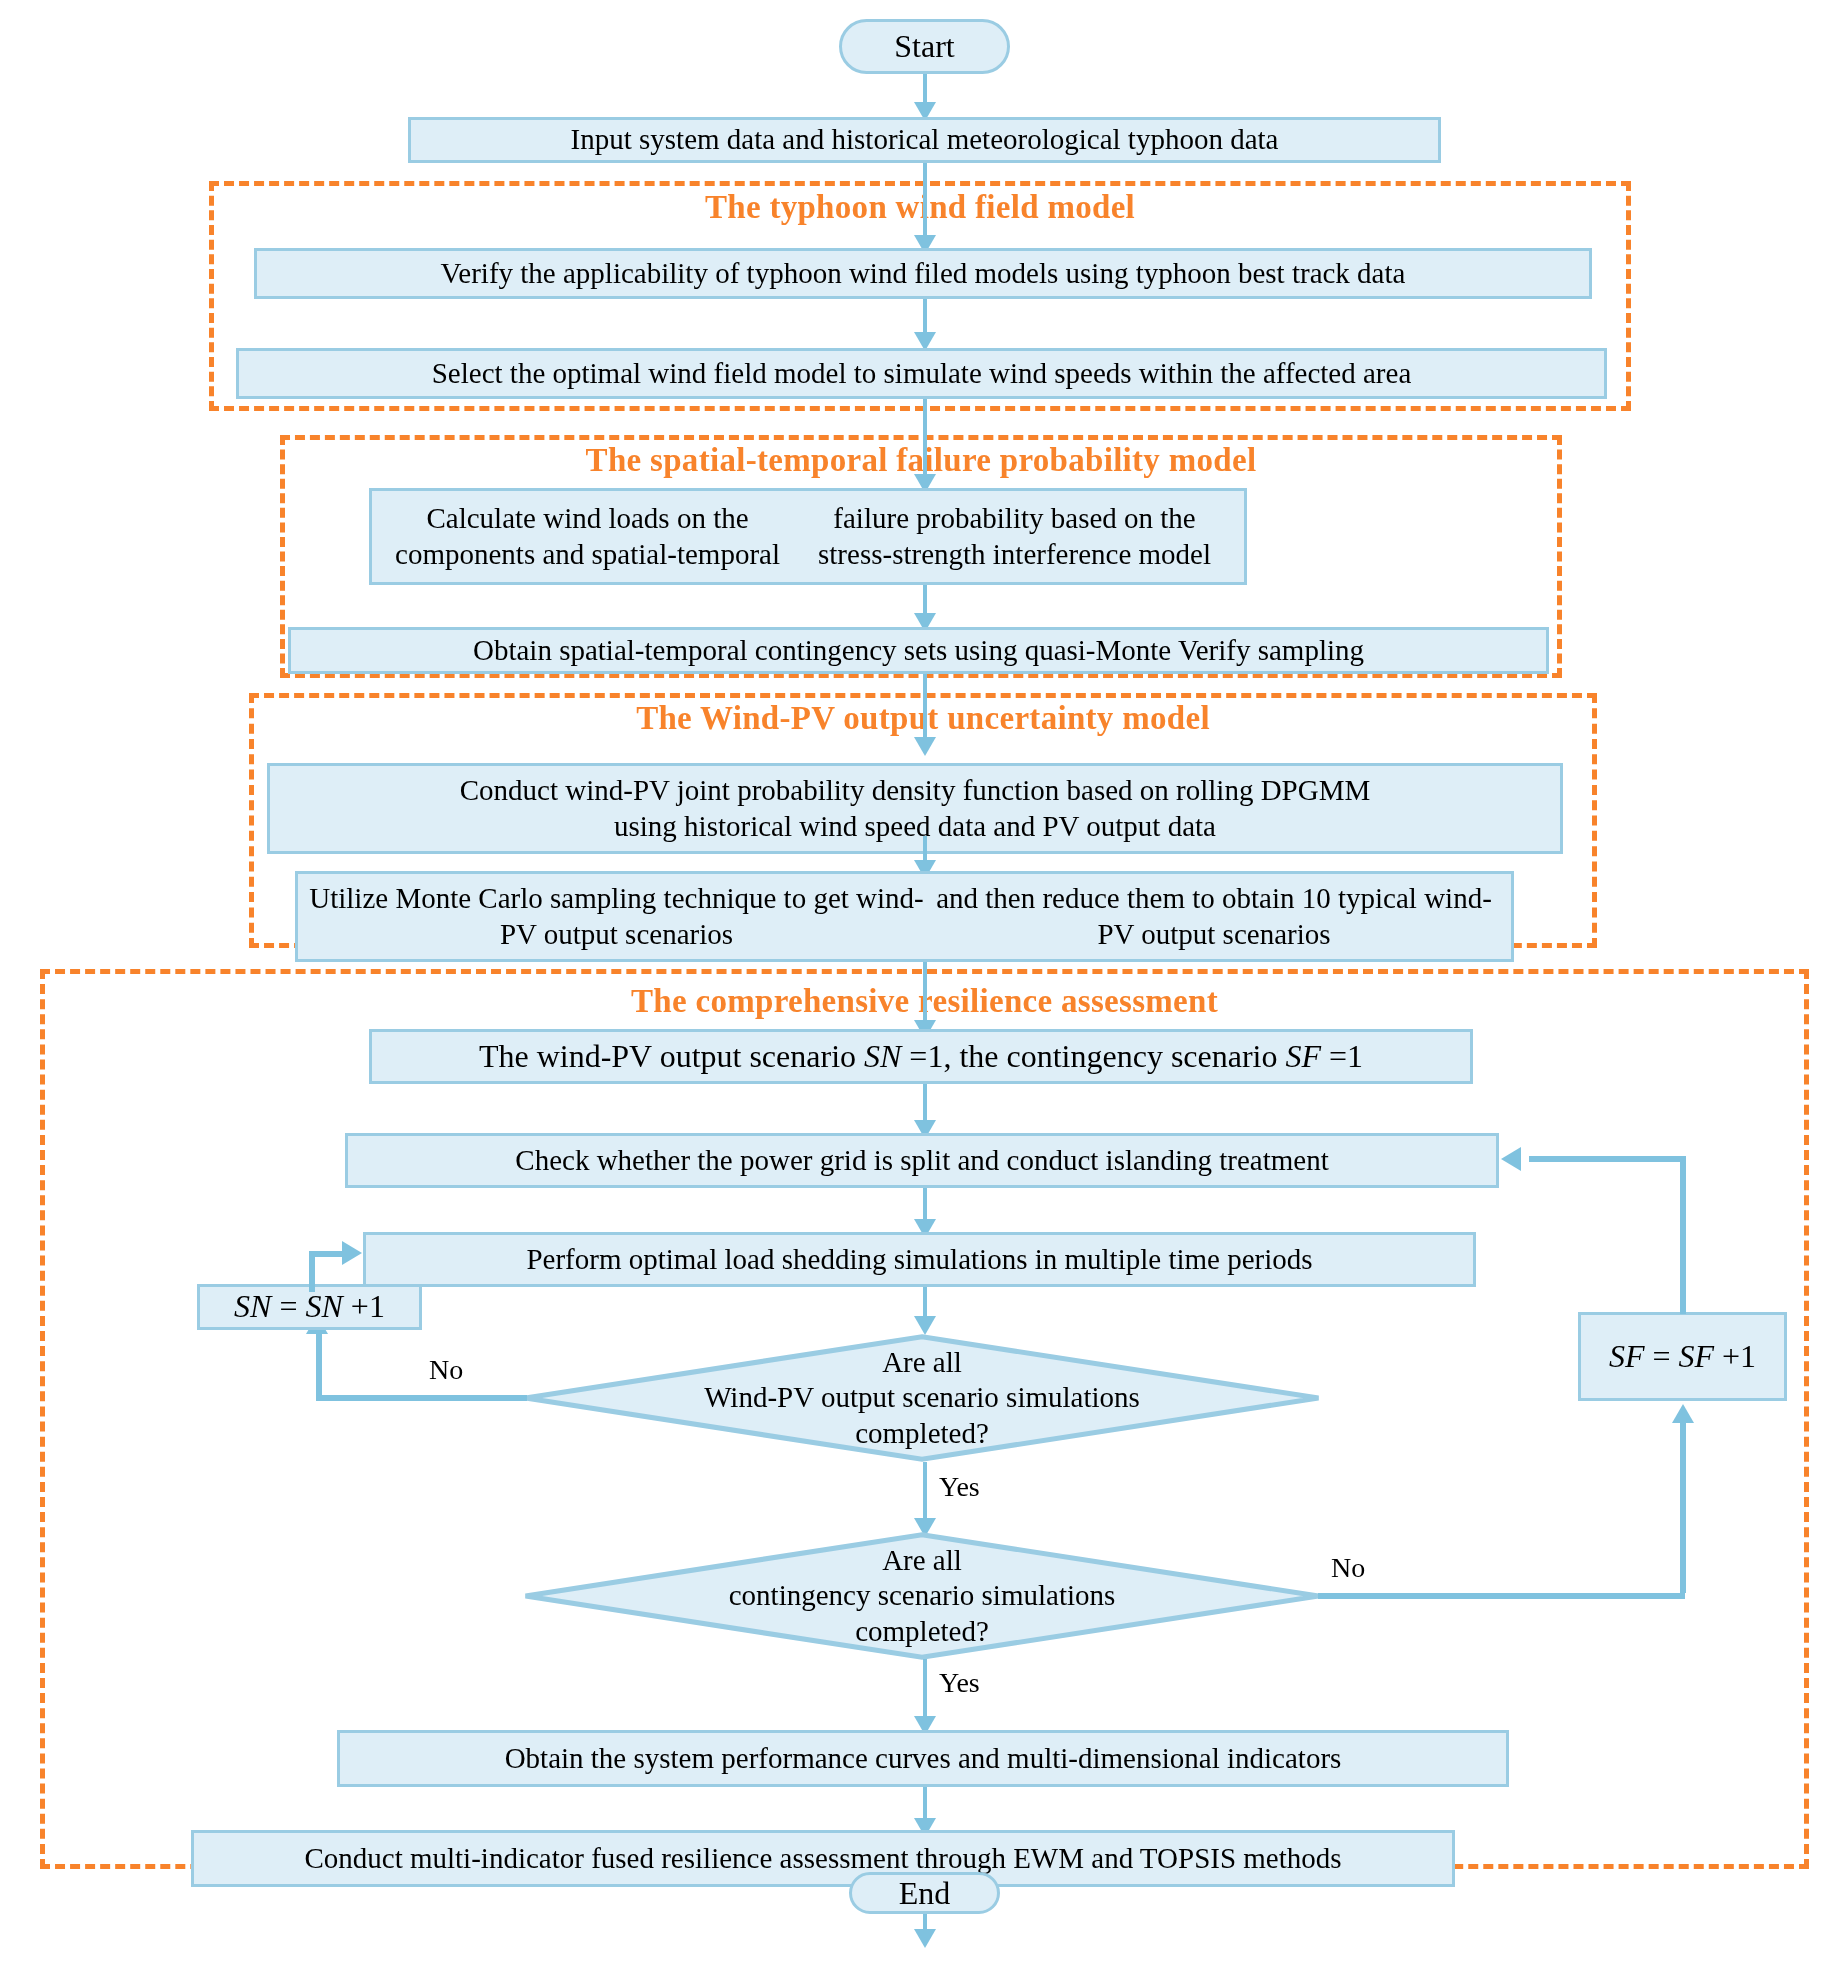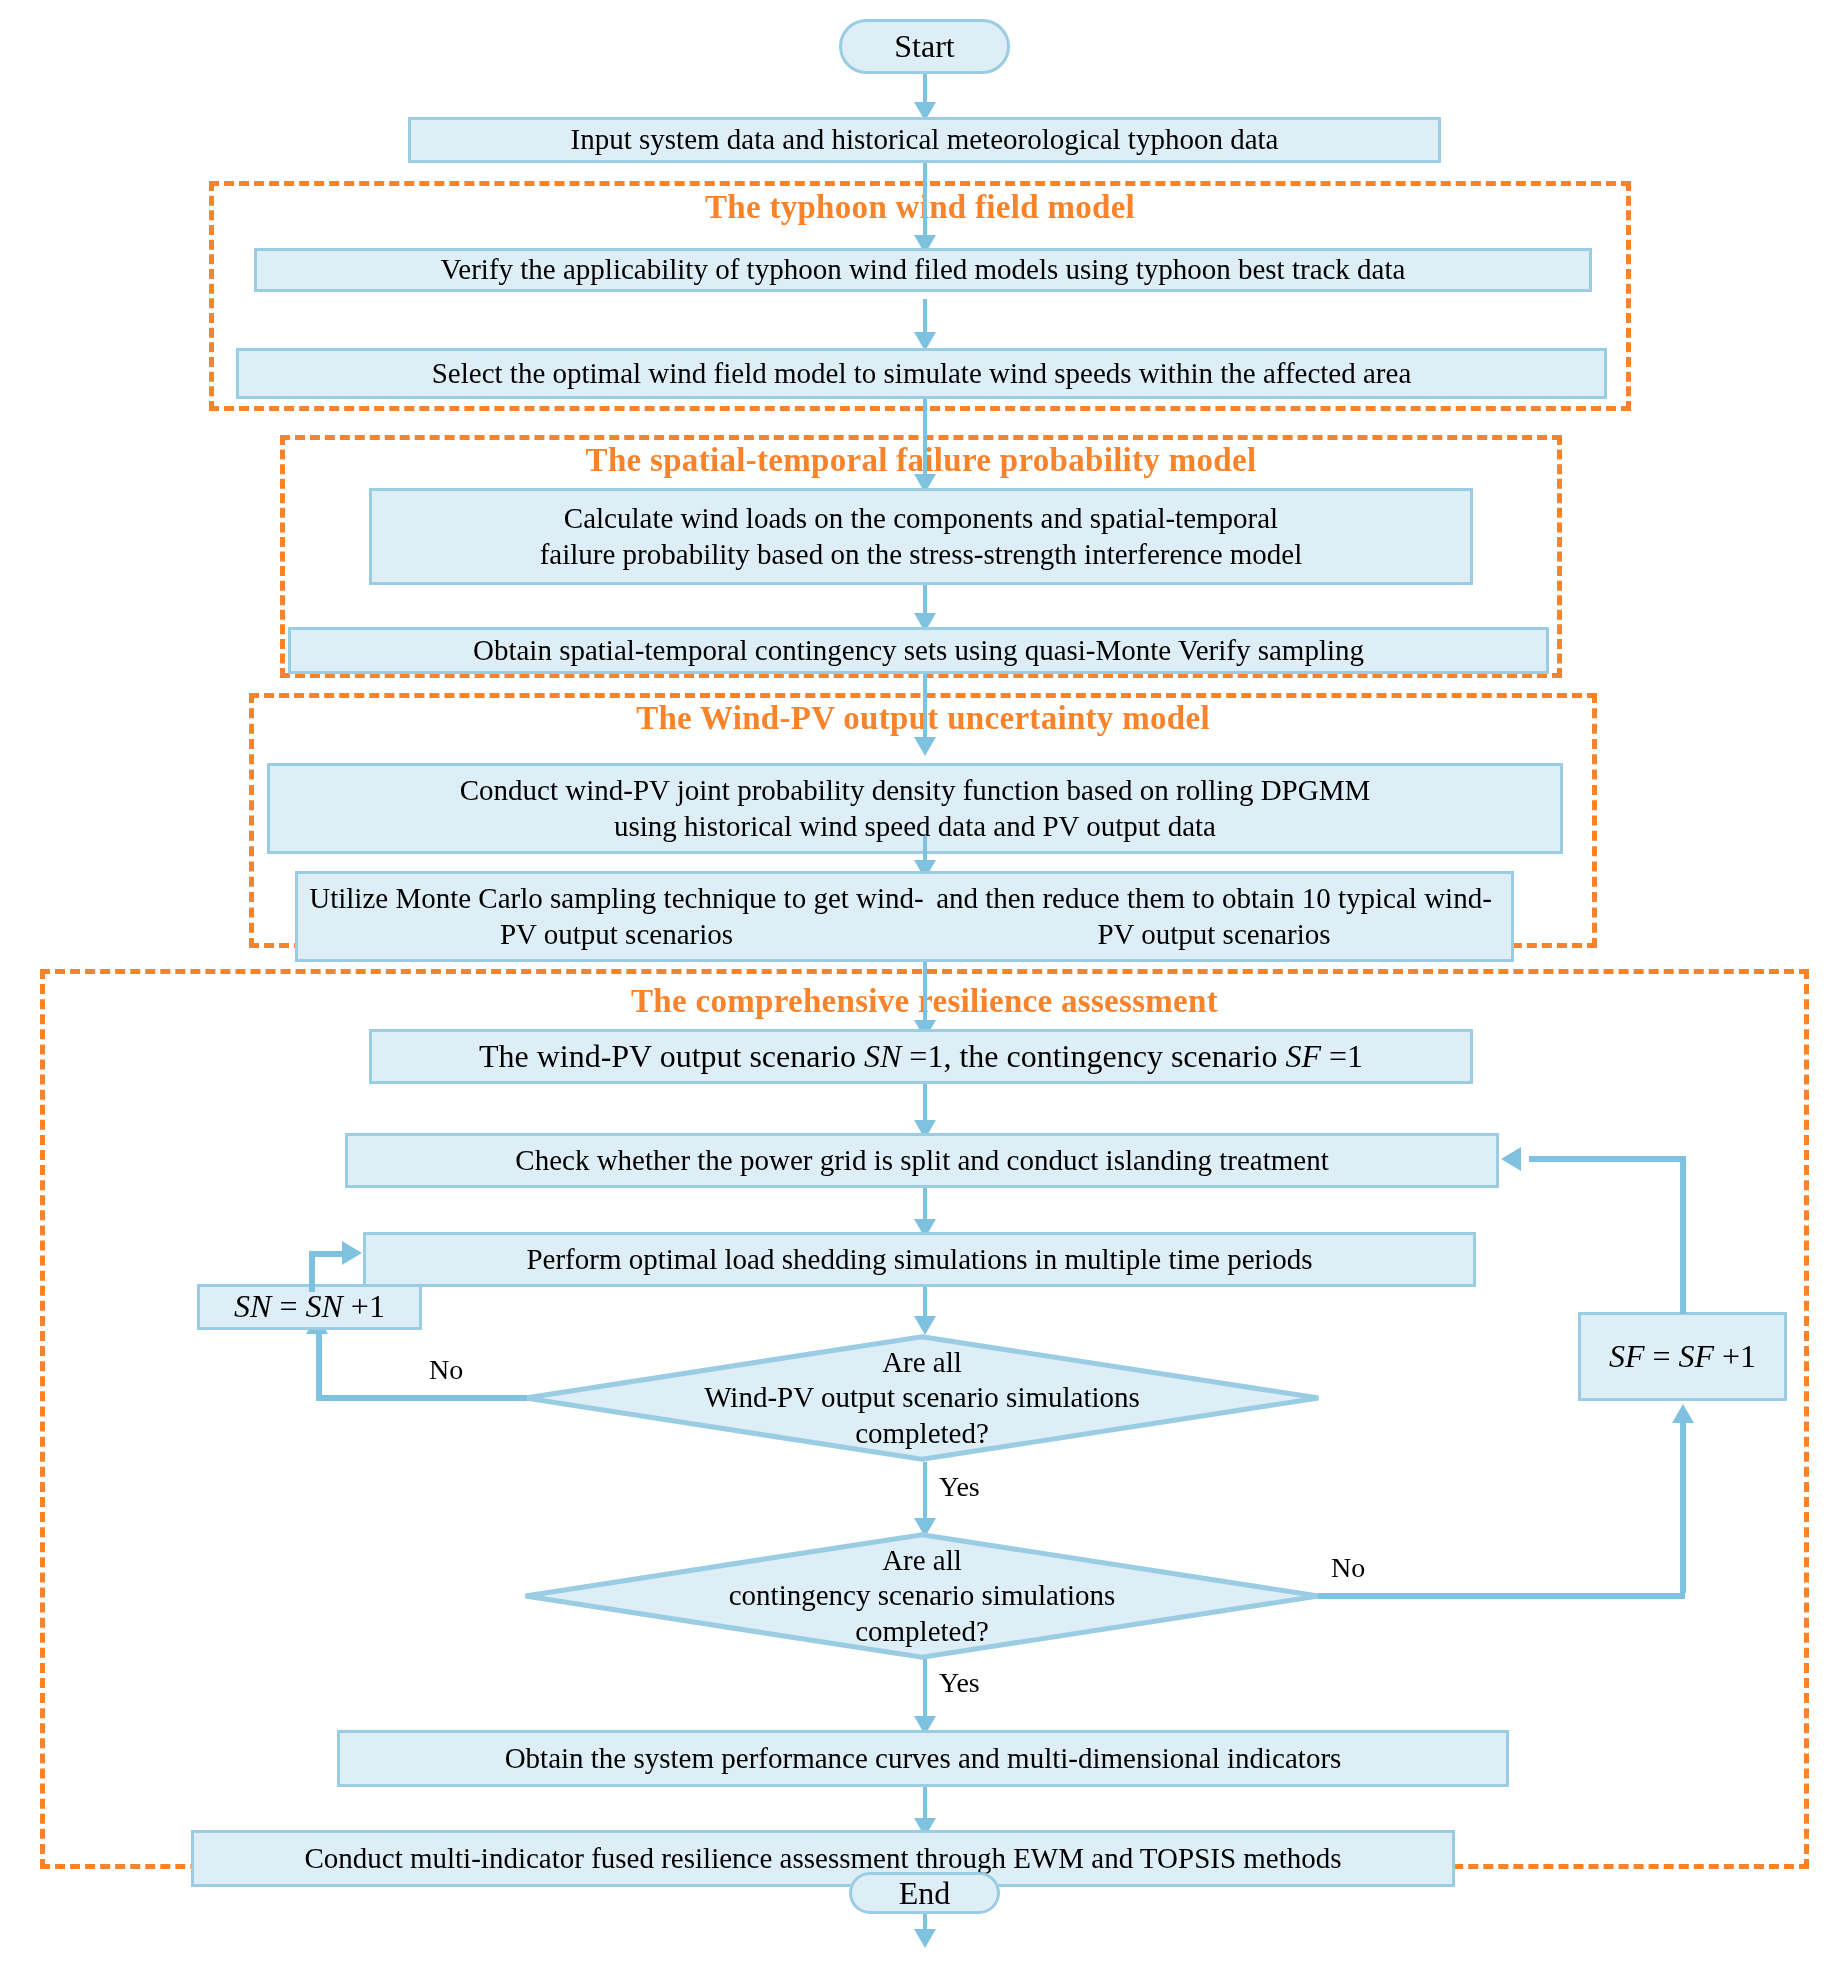--- a/index.html
+++ b/index.html
@@ -100,35 +100,35 @@
   <div class="vline" style="left:923px;top:74px;height:33px;"></div>
   <div class="arrow-d" style="left:914px;top:102px;"></div>
 
   <div class="node" style="left:408px;top:117px;width:1033px;height:46px;">
     <span>Input system data and historical meteorological typhoon data</span>
   </div>
 
   <div class="vline" style="left:923px;top:163px;height:82px;"></div>
   <div class="arrow-d" style="left:914px;top:235px;"></div>
 
-  <div class="node" style="left:254px;top:248px;width:1338px;height:44px;">
+  <div class="node" style="left:254px;top:248px;width:1338px;height:51px;">
     <span>Verify the applicability of typhoon wind filed models using typhoon best track data</span>
   </div>
 
   <div class="vline" style="left:923px;top:299px;height:43px;"></div>
   <div class="arrow-d" style="left:914px;top:332px;"></div>
 
   <div class="node" style="left:236px;top:348px;width:1371px;height:51px;">
     <span>Select the optimal wind field model to simulate wind speeds within the affected area</span>
   </div>
 
   <div class="vline" style="left:923px;top:399px;height:83px;"></div>
   <div class="arrow-d" style="left:914px;top:474px;"></div>
 
-  <div class="node" style="left:369px;top:488px;width:1104px;height:97px;flex-direction:column;">
+  <div class="node" style="left:369px;top:488px;width:878px;height:97px;">
     <span>Calculate wind loads on the components and spatial-temporal</span>
     <span>failure probability based on the stress-strength interference model</span>
   </div>
 
   <div class="vline" style="left:923px;top:585px;height:37px;"></div>
   <div class="arrow-d" style="left:914px;top:613px;"></div>
 
   <div class="node" style="left:288px;top:627px;width:1261px;height:47px;">
     <span>Obtain spatial-temporal contingency sets using quasi-Monte Verify sampling</span>
   </div>

